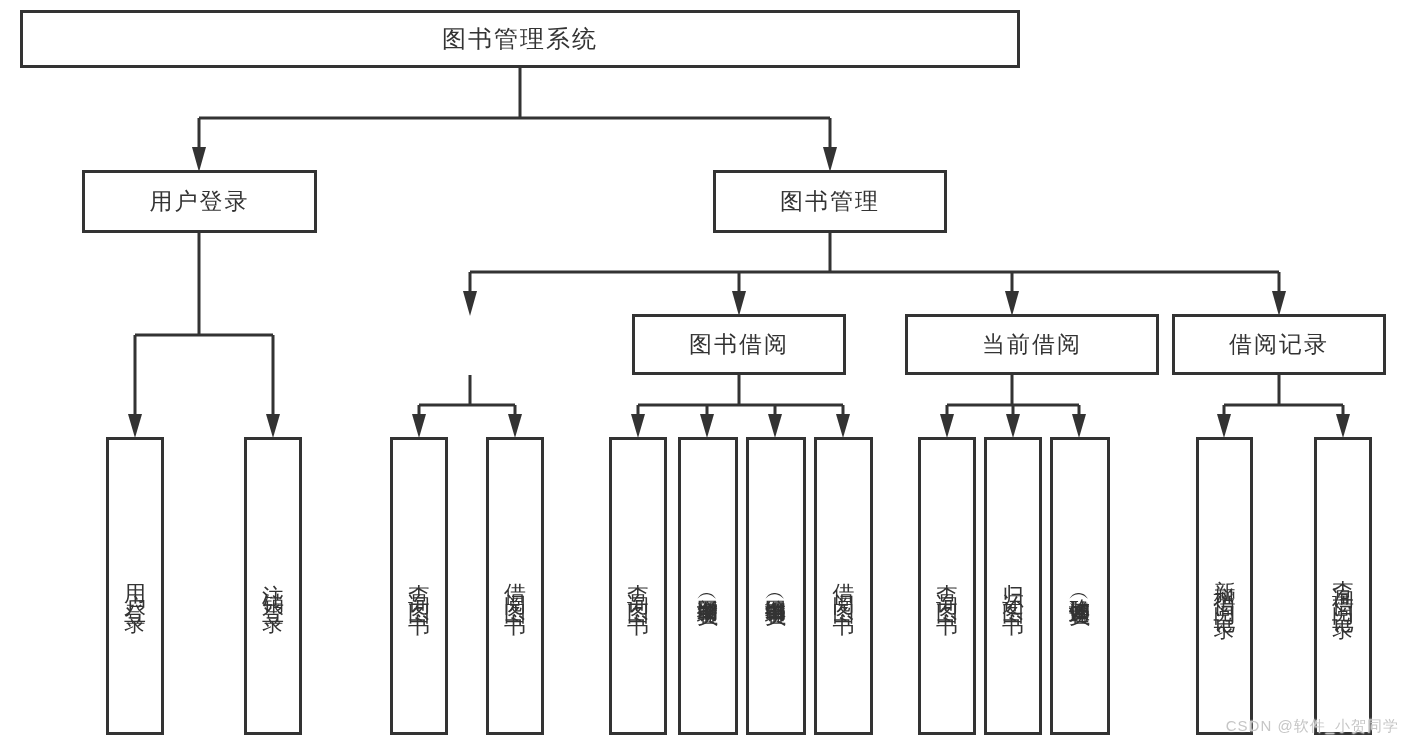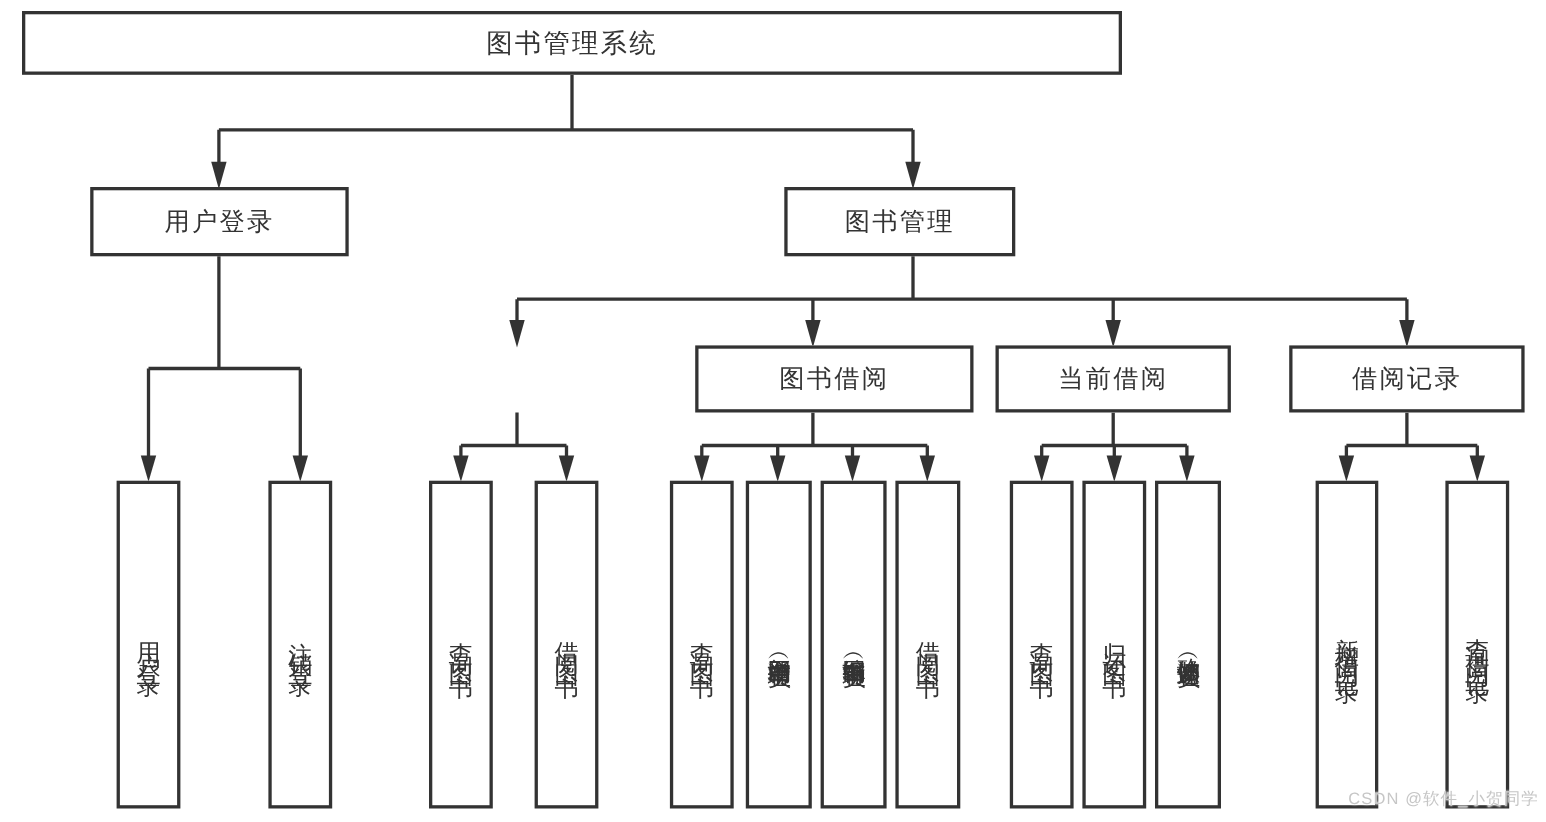--- a/index.html
+++ b/index.html
@@ -94,28 +94,28 @@
     <path class="arr" d="M1336 414 h14 l-7 24 z"></path>
   </svg>
 
   <div class="node hbox root" style="left:20px;top:10px;width:1000px;height:58px;justify-content:center;">
     <span>图书管理系统</span>
   </div>
 
   <div class="node hbox" style="left:82px;top:170px;width:235px;height:63px;">
     <span>用户登录</span>
   </div>
-  <div class="node hbox" style="left:713px;top:170px;width:210px;height:63px;">
+  <div class="node hbox" style="left:713px;top:170px;width:234px;height:63px;">
     <span>图书管理</span>
   </div>
 
-  <div class="node hbox" style="left:632px;top:314px;width:253px;height:61px;">
+  <div class="node hbox" style="left:632px;top:314px;width:214px;height:61px;">
     <span>图书借阅</span>
   </div>
-  <div class="node hbox" style="left:905px;top:314px;width:214px;height:61px;">
+  <div class="node hbox" style="left:905px;top:314px;width:254px;height:61px;">
     <span>当前借阅</span>
   </div>
   <div class="node hbox" style="left:1172px;top:314px;width:214px;height:61px;">
     <span>借阅记录</span>
   </div>
 
   <div class="node vbox" style="left:106px;top:437px;width:58px;height:298px;">
     <span class="vtext">用户登录</span>
   </div>
   <div class="node vbox" style="left:244px;top:437px;width:58px;height:298px;">

